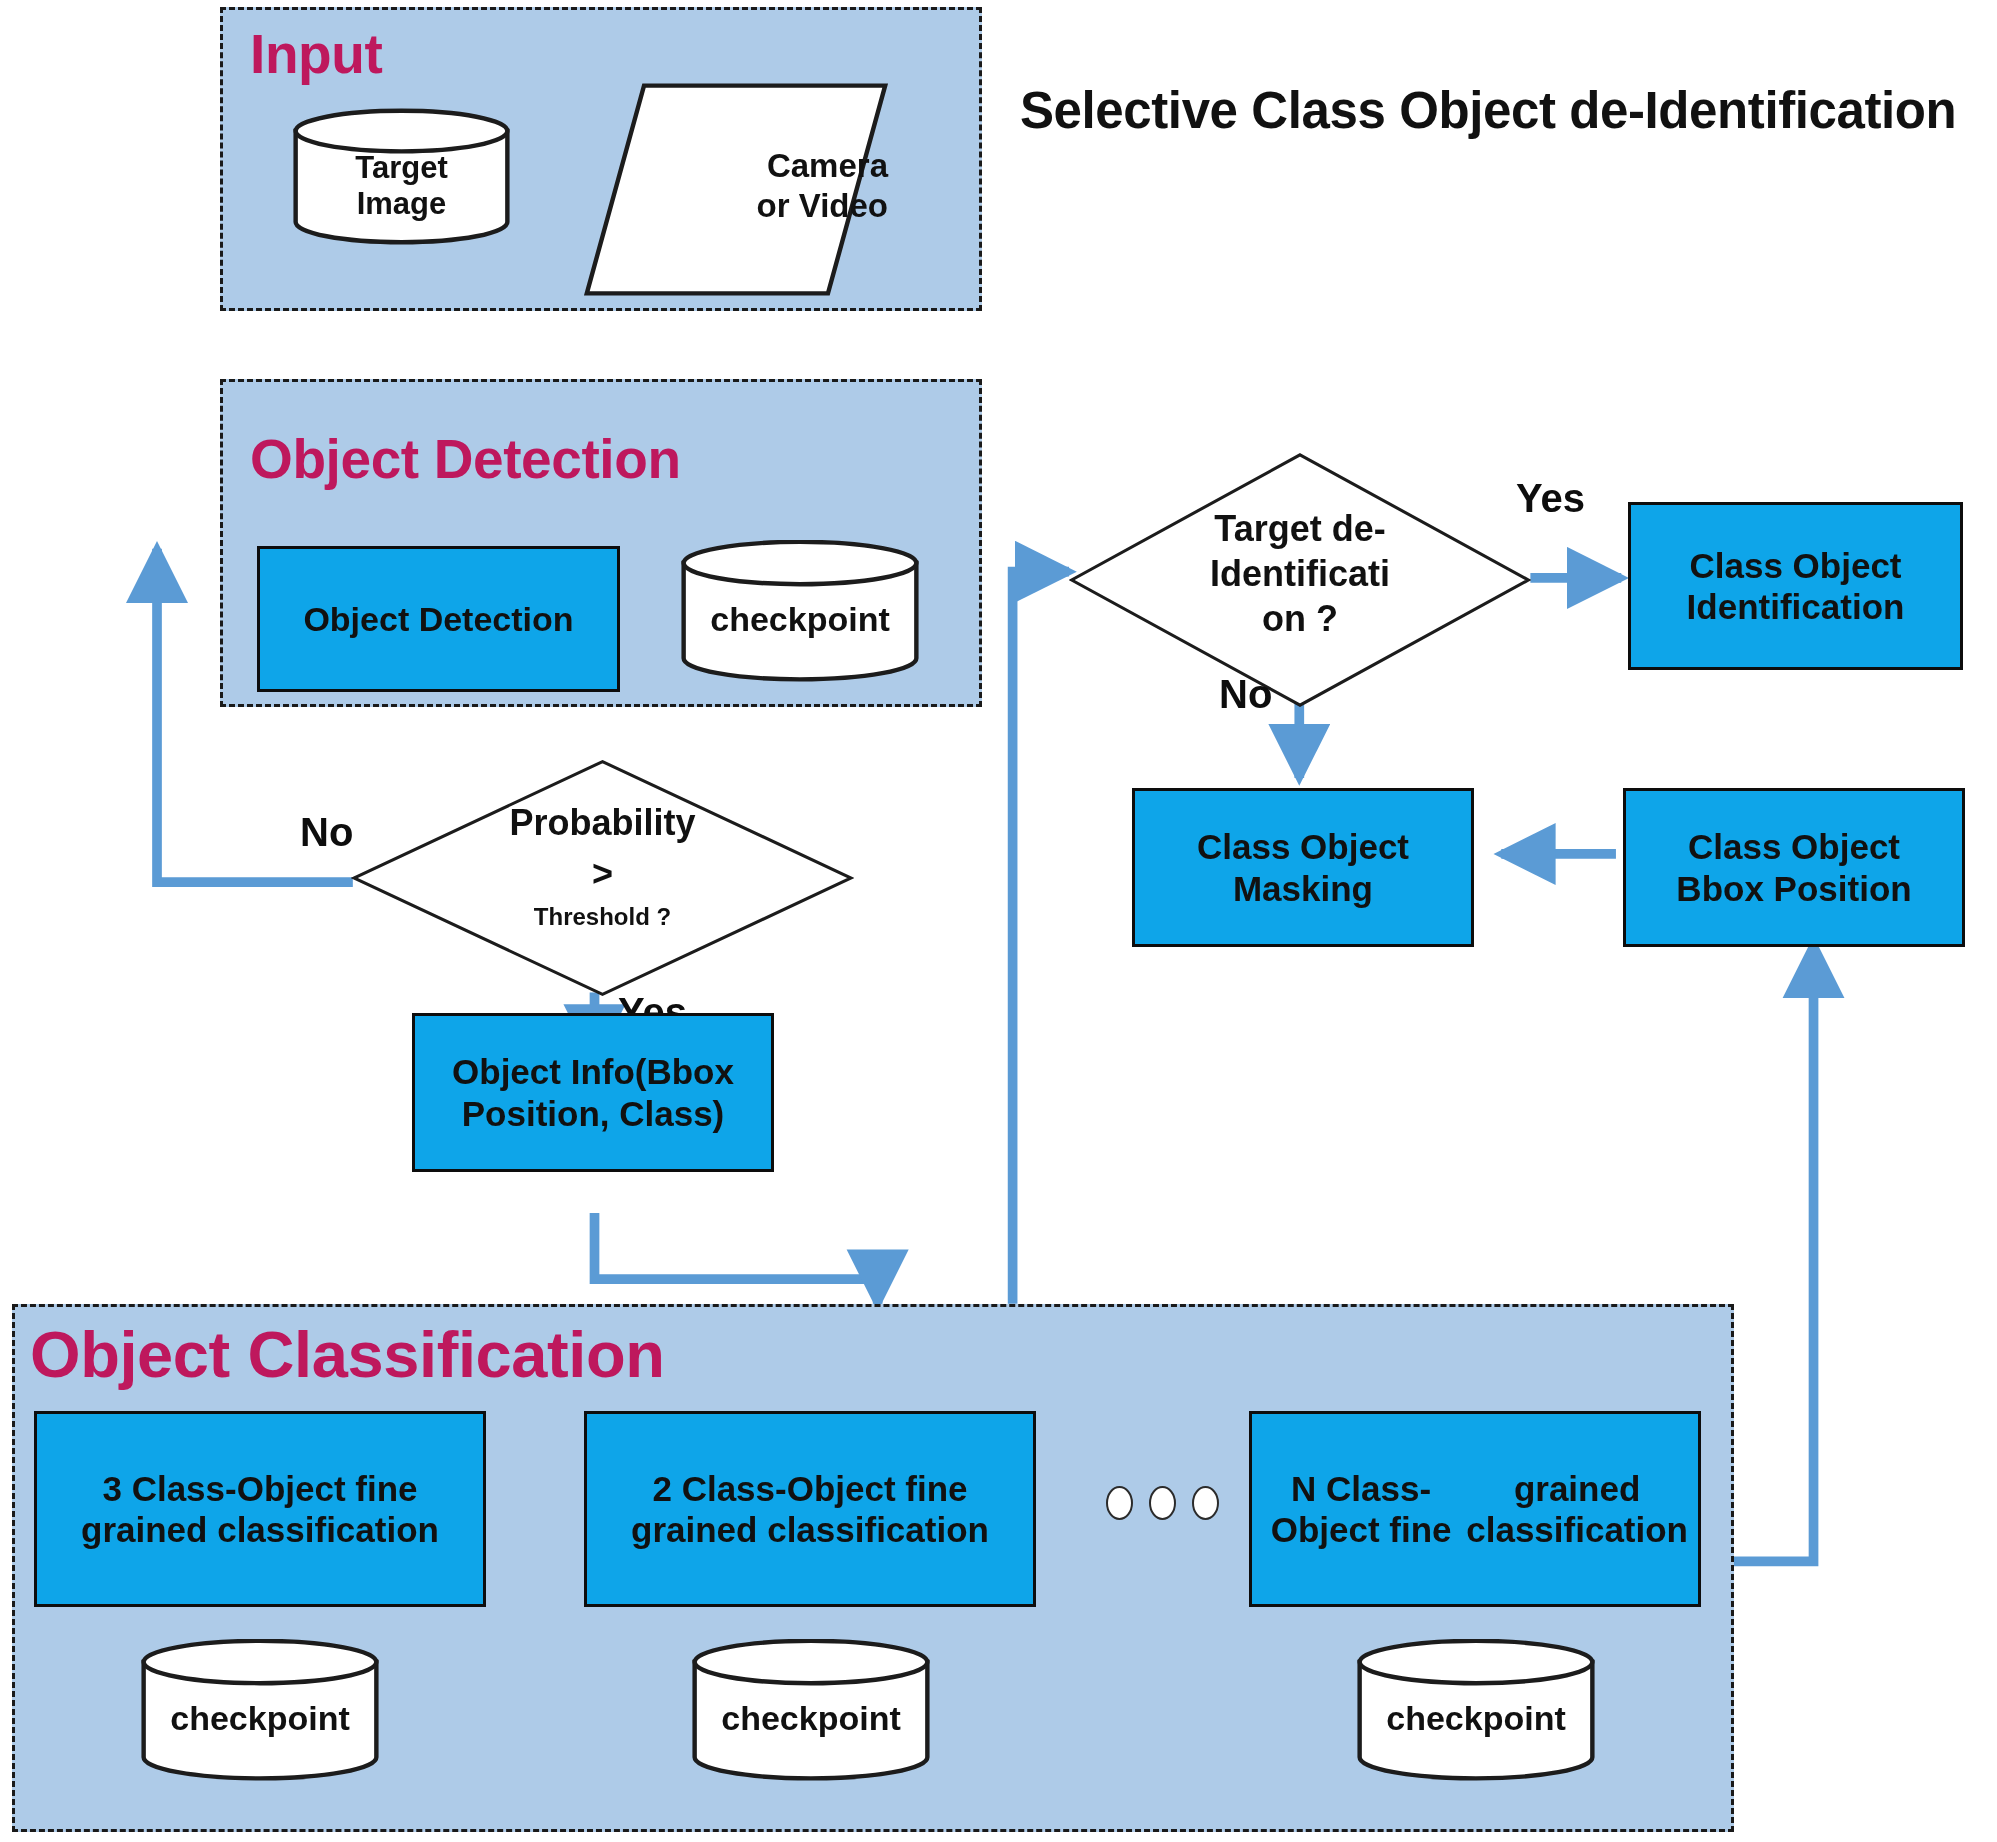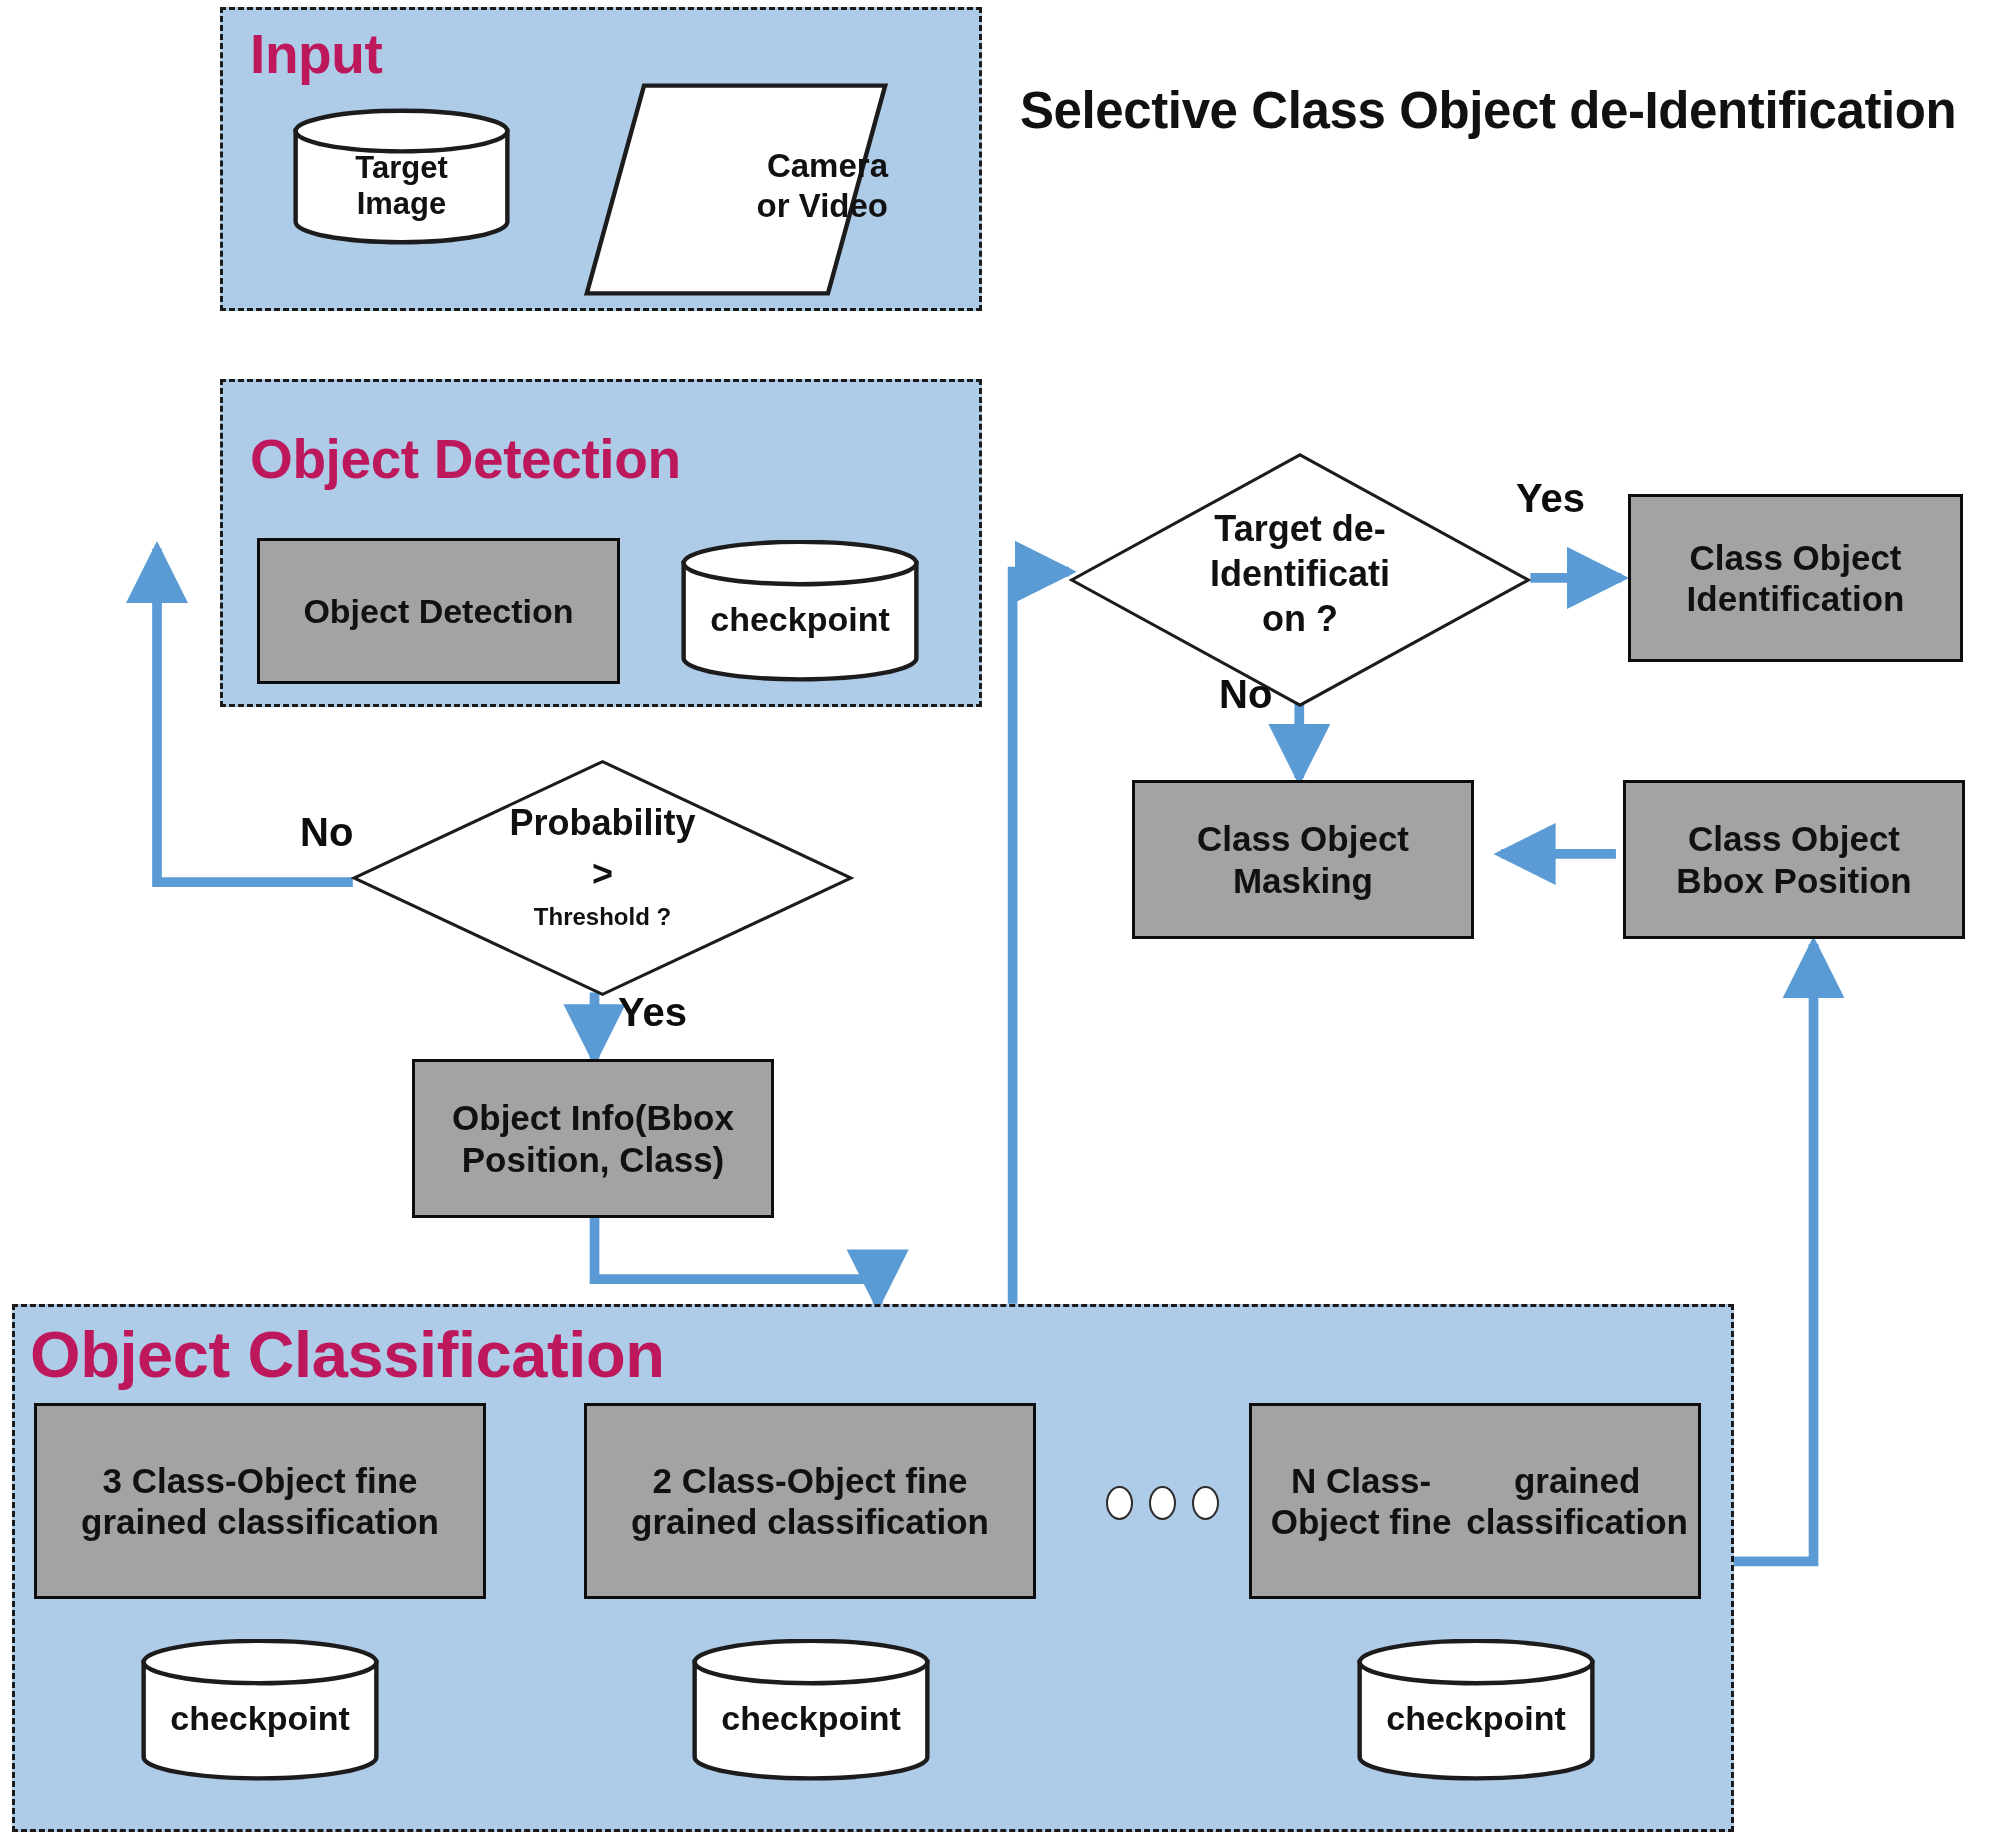--- a/index.html
+++ b/index.html
@@ -25,32 +25,33 @@
     color:#be185d;
     font-weight:bold;
     letter-spacing:-0.4px;
     white-space:nowrap;
     line-height:1;
   }
 
   
   .box{
     position:absolute;
-    background:#a3a3a3;
+    background:#0ea5e9;
     border:3.5px solid #0d0d0d;
     box-sizing:border-box;
     display:flex;
     align-items:center;
     justify-content:center;
     text-align:center;
     color:#111111;
     font-weight:bold;
     line-height:1.18;
     padding:3.5px 7px;
     box-sizing:border-box;
+    margin-top:8px;
   }
 
   
   .cyl{position:absolute;}
   .cyl svg{position:absolute;left:0;top:0;}
   .cyl .cyl-label{
     position:absolute;
     left:0;right:0;
     text-align:center;
     color:#111;
@@ -180,21 +181,21 @@
     <svg width="503" height="238" viewBox="0 0 570 270" xmlns="http://www.w3.org/2000/svg">
       <path d="M285,3 L567,135 L285,267 L3,135 Z" fill="#ffffff" stroke="#1c1c1c" stroke-width="3.5"></path>
     </svg>
     <div class="dia-label" style="top:42px; font-size:36px;">Probability</div>
     <div class="dia-label" style="top:93px; font-size:36px;">&gt;</div>
     <div class="dia-label" style="top:143px; font-size:24px;">Threshold ?</div>
   </div>
   <div class="edge-label" style="left:300px; top:810px; font-size:40px;">No</div>
   <div class="edge-label" style="left:618px; top:990px; font-size:40px;">Yes</div>
 
-  <div class="box" style="left:412px; top:1059px; width:362px; height:159px; flex-direction:column; font-size:35px;">
+  <div class="box" style="left:412px; top:1005px; width:362px; height:159px; flex-direction:column; font-size:35px;">
     <span>Object Info(Bbox</span>
     <span>Position, Class)</span>
   </div>
 
   <div class="diamond" style="left:1069px; top:452px; width:462px; height:256px;">
     <svg width="462" height="256" viewBox="0 0 524 290" xmlns="http://www.w3.org/2000/svg">
       <path d="M262,3 L521,145 L262,287 L3,145 Z" fill="#ffffff" stroke="#1c1c1c" stroke-width="3.5"></path>
     </svg>
     <div class="dia-label" style="top:55px; font-size:36px;">Target de-</div>
     <div class="dia-label" style="top:100px; font-size:36px;">Identificati</div>

